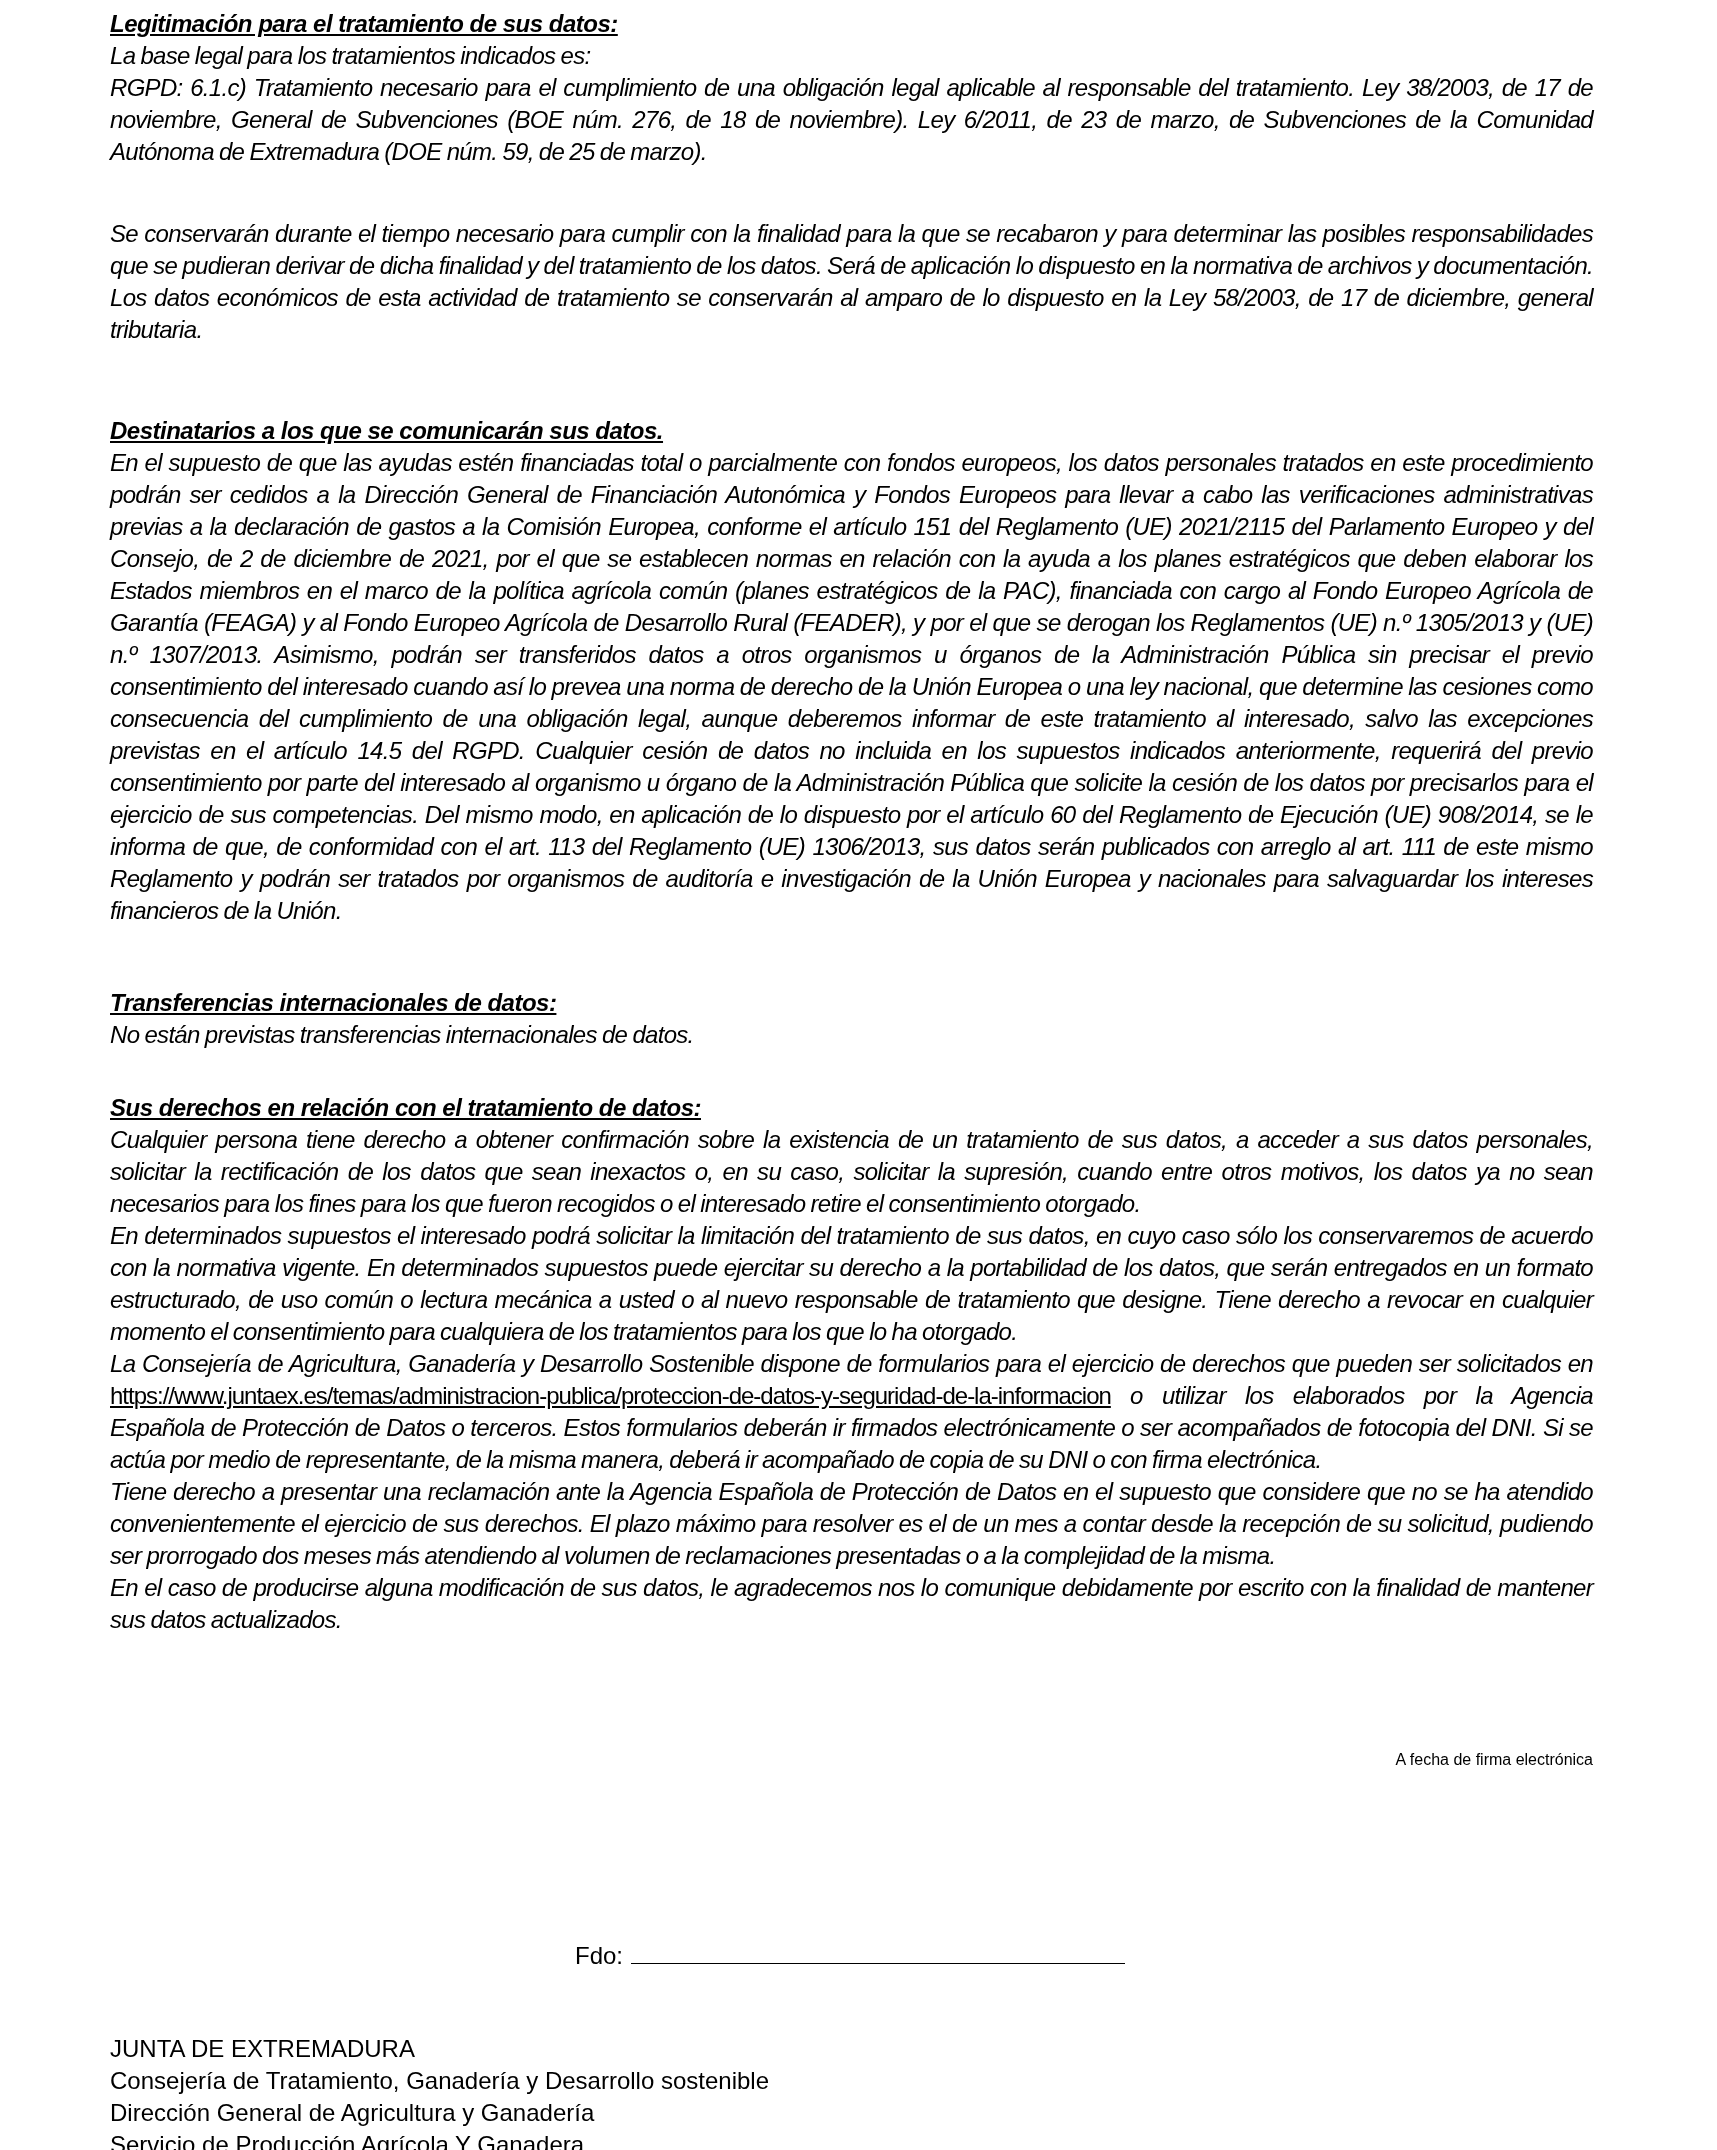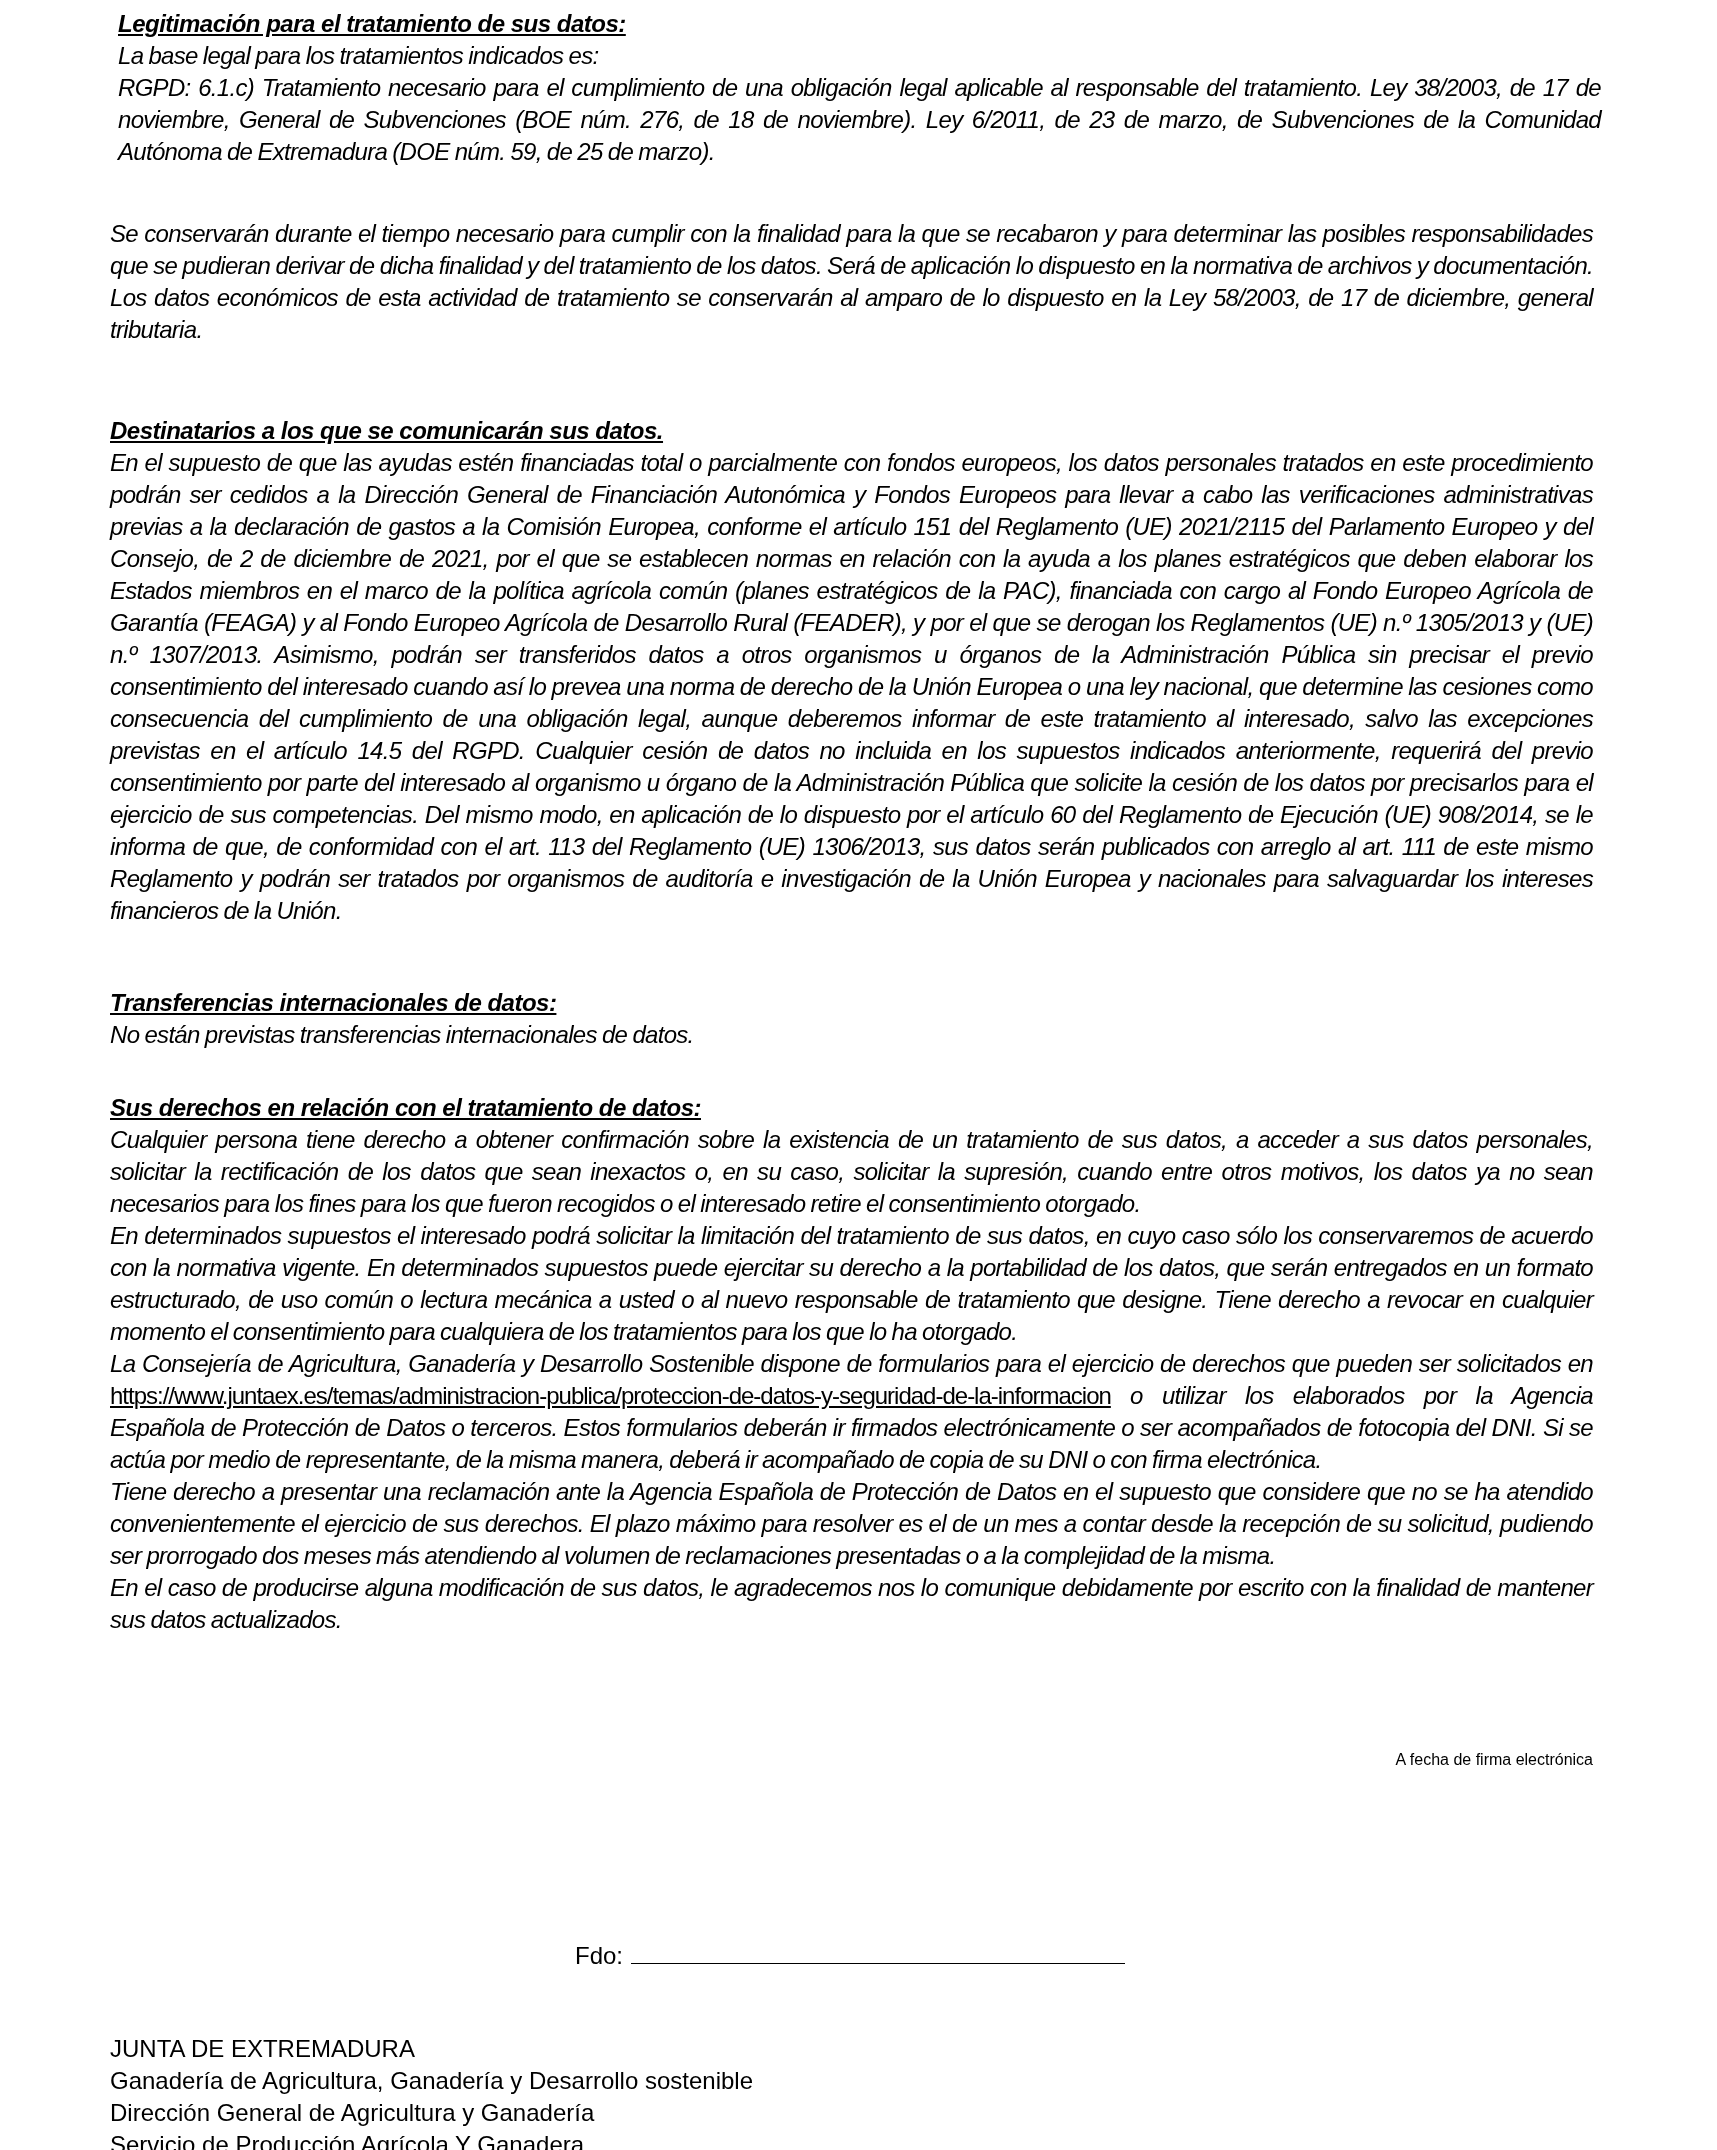--- a/index.html
+++ b/index.html
@@ -16,21 +16,21 @@
   .center{position:absolute;left:0;width:1483px;text-align:right;font-size:16px;line-height:32px;}
   .sig{position:absolute;left:465px;top:1900px;font-size:24px;line-height:32px;}
   .sig-line{display:inline-block;width:494px;border-bottom:1.7px solid #000;height:23px;vertical-align:baseline;margin-left:8.3px;}
   .footer{position:absolute;left:110px;top:2033px;font-size:24px;line-height:32px;}
 </style>
 </head>
 <body>
 
 <div class="page">
 
-  <div class="section" style="top:0px;margin-left:8px;">
+  <div class="section" style="top:0px;">
     <div class="heading">Legitimación para el tratamiento de sus datos:</div>
     <p class="para nojust">La base legal para los tratamientos indicados es:</p>
     <p class="para">RGPD: 6.1.c) Tratamiento necesario para el cumplimiento de una obligación legal aplicable al responsable del tratamiento. Ley 38/2003, de 17 de noviembre, General de Subvenciones (BOE núm. 276, de 18 de noviembre). Ley 6/2011, de 23 de marzo, de Subvenciones de la Comunidad Autónoma de Extremadura (DOE núm. 59, de 25 de marzo).</p>
   </div>
 
   <div class="section" style="top:210px;">
     <p class="para">Se conservarán durante el tiempo necesario para cumplir con la finalidad para la que se recabaron y para determinar las posibles responsabilidades que se pudieran derivar de dicha finalidad y del tratamiento de los datos. Será de aplicación lo dispuesto en la normativa de archivos y documentación. Los datos económicos de esta actividad de tratamiento se conservarán al amparo de lo dispuesto en la Ley 58/2003, de 17 de diciembre, general tributaria.</p>
   </div>
 
   <div class="section" style="top:407px;">
@@ -54,17 +54,17 @@
 </div>
 
 <div class="center" style="left:110px;top:1744px;">A fecha de firma electrónica</div>
 
 <div class="sig" style="left:575px;margin-top:40px;">
   <span>Fdo:</span><span class="sig-line"></span>
 </div>
 
 <div class="footer">
   <div>JUNTA DE EXTREMADURA</div>
-  <div>Ganadería de Agricultura, Ganadería y Desarrollo sostenible</div>
+  <div>Consejería de Tratamiento, Ganadería y Desarrollo sostenible</div>
   <div>Dirección General de Agricultura y Ganadería</div>
   <div>Servicio de Producción Agrícola Y Ganadera</div>
 </div>
 
 
 </body></html>

